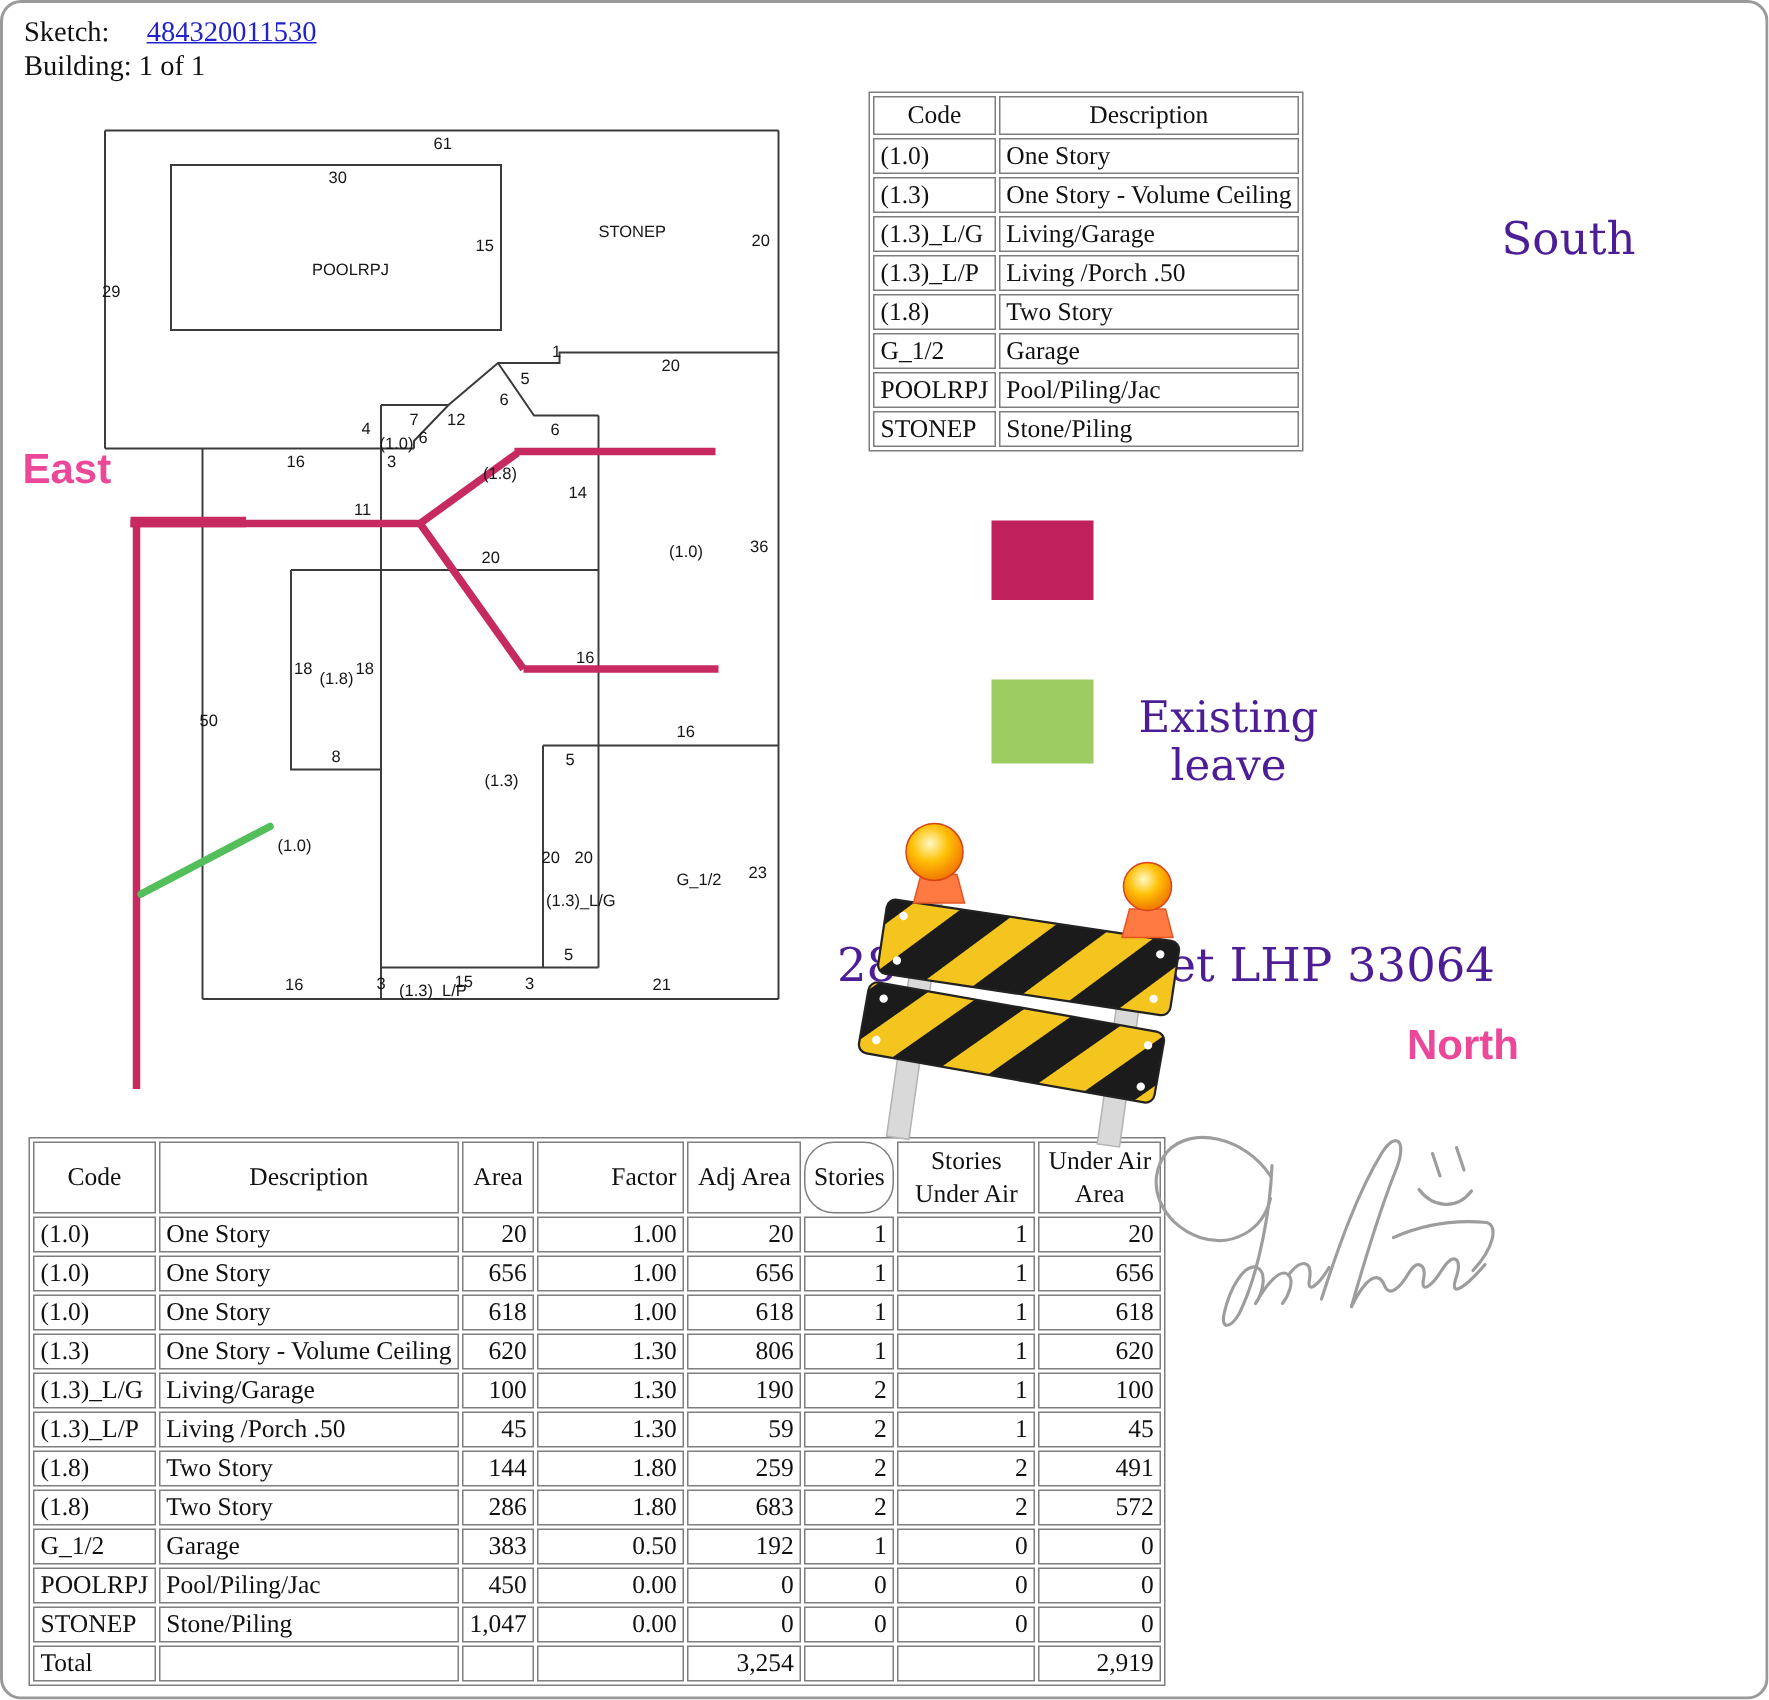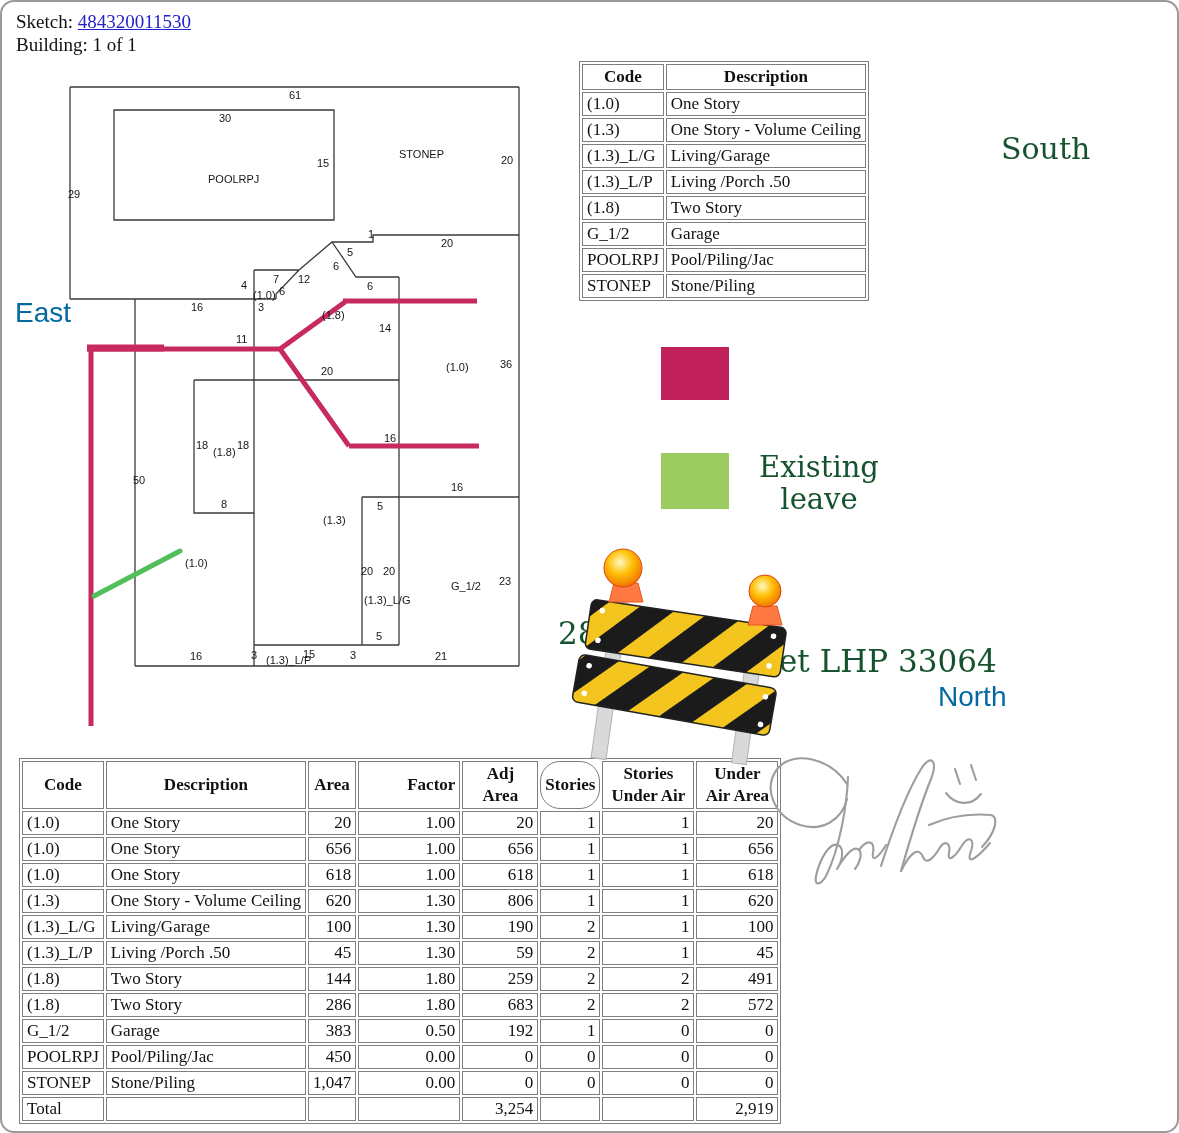--- a/index.html
+++ b/index.html
@@ -2,41 +2,41 @@
 <html><head>
 <meta charset="utf-8">
 <style>
   html,body { margin:0; padding:0; background:#fff; }
   body { width:1179px; height:1133px; position:relative; overflow:hidden;
          font-family:"Liberation Serif", serif; color:#111; }
   .page { position:absolute; inset:0; border:2px solid #9a9a9a; border-radius:14px; }
 
   
   #hdr { position:absolute; left:14px; top:8px; font-size:19px; line-height:23px; }
-  #hdr a { color:#2222cc; text-decoration:underline; cursor:pointer; }
+  #hdr a { color:#2222cc; text-decoration:underline; cursor:pointer;margin-left:20px; }
 
   
-  .slab  { font-family:"DejaVu Serif", serif; color:#14532d; }
-  .sans  { font-family:"Liberation Sans", sans-serif; color:#0369a1; }
+  .slab  { font-family:"DejaVu Serif", serif; color:#4c1d95;margin-top:11px; }
+  .sans  { font-family:"Liberation Sans", sans-serif; color:#ec4899;font-weight:bold; }
   #compass-south { position:absolute; left:999px; top:129px; font-size:30px; }
   #compass-east  { position:absolute; left:13px;  top:295px; font-size:28px; }
   #compass-north { position:absolute; left:936px; top:679px; font-size:28px; }
   #addr-prefix   { position:absolute; left:556px; top:613px; font-size:31px; }
-  #addr-suffix   { position:absolute; left:777px; top:641px; font-size:31px; }
+  #addr-suffix   { position:absolute; left:777px; top:613px; font-size:31px; }
   #legend-replace-text  { position:absolute; left:742px; top:356px; width:146px;
                           text-align:center; font-size:29px; line-height:32px; }
   #legend-existing-text { position:absolute; left:744px; top:449px; width:146px;
                           text-align:center; font-size:29px; line-height:32px; }
 
   
   table.tbl { border-collapse:separate; border-spacing:2px; border:1px solid #7e7e7e;
               background:#fff; font-family:"Liberation Serif", serif; font-size:17px; }
   table.tbl th, table.tbl td { border:1px solid #7e7e7e; padding:1px 4px; line-height:20px;
               background:#fff; overflow:hidden; white-space:nowrap; }
-  table.tbl th { font-weight:bold; text-align:center; white-space:normal; line-height:22px; }
+  table.tbl th { font-weight:normal; text-align:center; white-space:normal; line-height:22px; }
   #code-table { position:absolute; left:577px; top:59px; table-layout:fixed; }
   #code-table th.c0, #code-table td:first-child { width:62px; }
   #code-table th.c1 { width:168px; }
   #area-table { position:absolute; left:17px; top:756px; table-layout:fixed; }
   #area-table th.a0 { width:62px; }  #area-table th.a1 { width:168px; }
   #area-table th.a2 { width:38px; }  #area-table th.a3 { width:44px;padding-left:48px; }
   #area-table th.a4 { width:66px; }  #area-table th.a5 { width:50px;border-radius:20px; }
   #area-table th.a6 { width:82px; }  #area-table th.a7 { width:72px; }
   #area-table td:nth-child(n+3) { text-align:right; }
   #area-table tbody.total-row td:first-child { font-weight:normal; text-align:left; }

